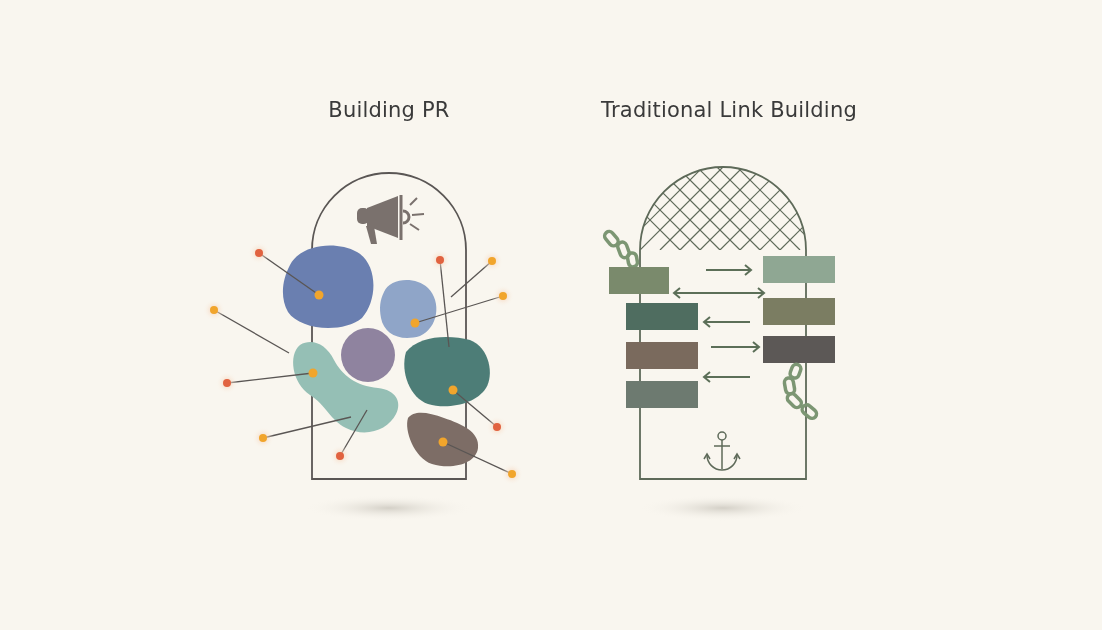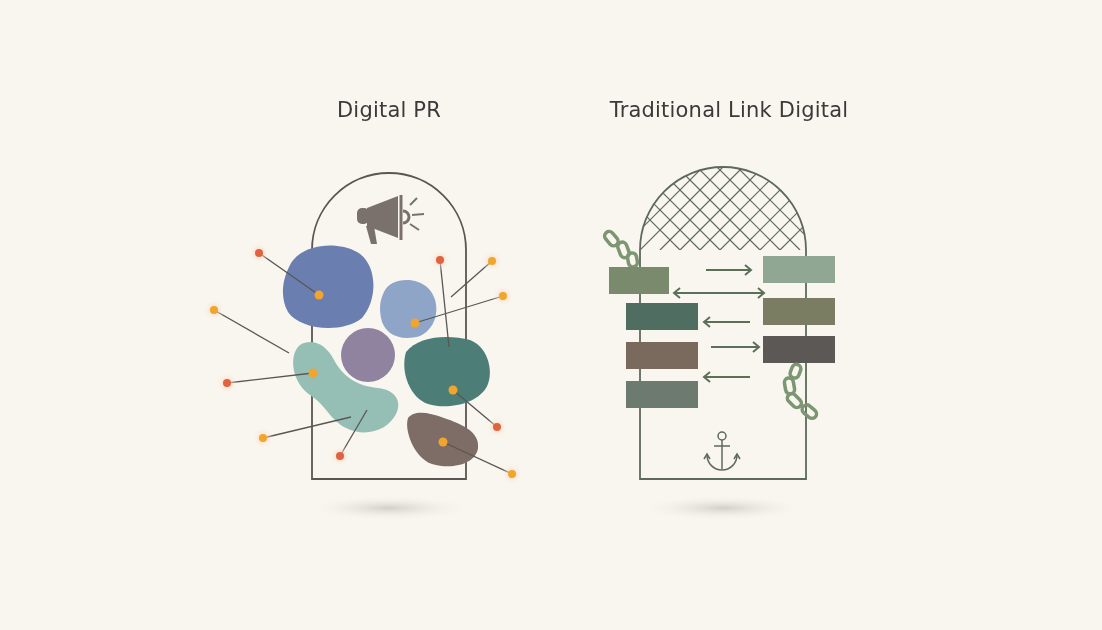--- a/index.html
+++ b/index.html
@@ -15,22 +15,22 @@
       transform: translateX(-50%);
       white-space: nowrap; letter-spacing: 0.2px;
     }
     .title.left { left: 389px; }
     .title.right { left: 729px; }
     svg.scene { position: absolute; left: 0; top: 0; }
   </style>
 </head>
 <body>
 
-<div class="title left">Digital PR</div>
-<div class="title right">Traditional Link Digital</div>
+<div class="title left">Building PR</div>
+<div class="title right">Traditional Link Building</div>
 
 <svg class="scene" width="1102" height="630" viewBox="0 0 1102 630">
   <defs>
     <radialGradient id="shadow" cx="50%" cy="50%" r="50%">
       <stop offset="0%" stop-color="#cfcbc2" stop-opacity="0.9"></stop>
       <stop offset="100%" stop-color="#f9f6ef" stop-opacity="0"></stop>
     </radialGradient>
     <radialGradient id="glow" cx="50%" cy="50%" r="50%">
       <stop offset="0%" stop-color="#f6c9a8" stop-opacity="0.9"></stop>
       <stop offset="100%" stop-color="#f9f6ef" stop-opacity="0"></stop>

